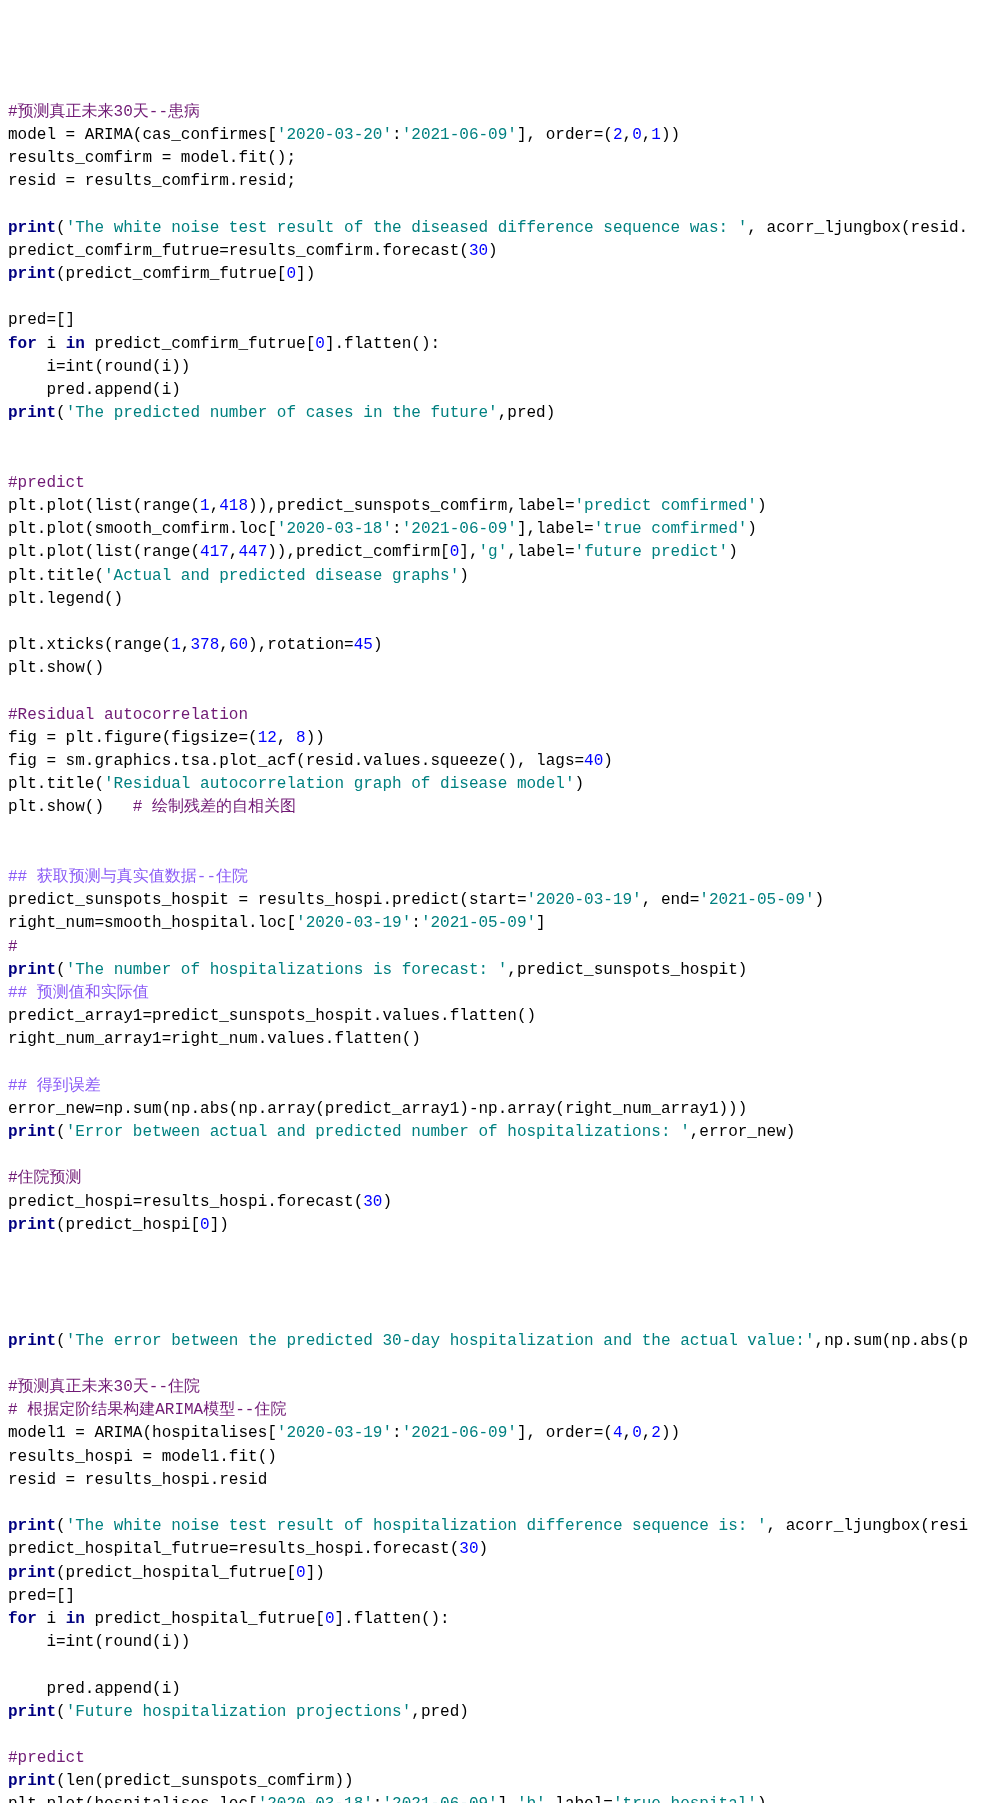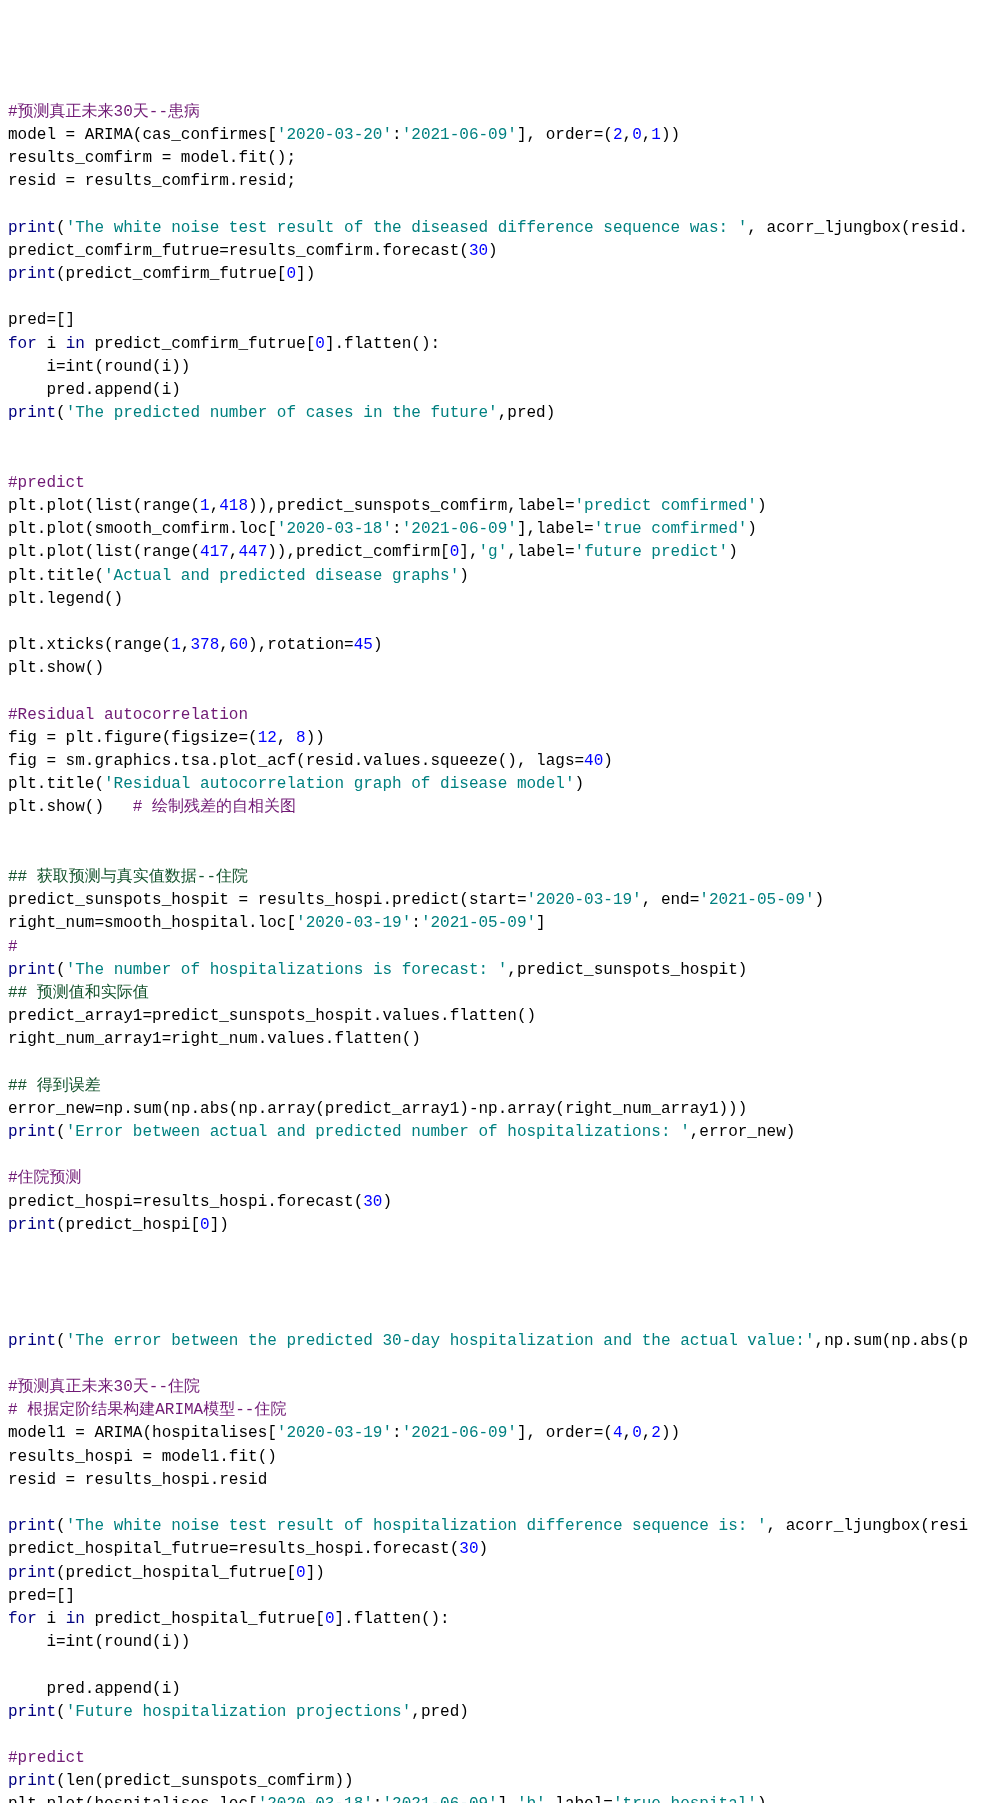--- a/index.html
+++ b/index.html
@@ -8,25 +8,25 @@
       background: #ffffff;
       margin: 0;
       padding: 8px;
       line-height: 1.45;
       color: #000000;
       white-space: pre;
       overflow-x: hidden;
     }
     .line { min-height: 1.45em; }
     .c  { color: #701a75; }
-    .k  { color: #000080; font-weight: normal; margin-top: 32px; }
+    .k  { color: #000080; font-weight: bold; margin-top: 32px; }
     .n  { color: #0000FF; }
     .s  { color: #008080; }
     .p  { color: #000000; }
-    .ss { color: #14532d; }
+    .ss { color: #8b5cf6; }
   </style>
 </head>
 <body>
 
 
 
 <div id="code"><div class="line"><span class="c">#预测真正未来30天--患病</span></div><div class="line"><span class="p">model = ARIMA(cas_confirmes[</span><span class="s">'2020-03-20'</span><span class="p">:</span><span class="s">'2021-06-09'</span><span class="p">], order=(</span><span class="n">2</span><span class="p">,</span><span class="n">0</span><span class="p">,</span><span class="n">1</span><span class="p">))</span></div><div class="line"><span class="p">results_comfirm = model.fit();</span></div><div class="line"><span class="p">resid = results_comfirm.resid;</span></div><div class="line">&nbsp;</div><div class="line"><span class="k">print</span><span class="p">(</span><span class="s">'The white noise test result of the diseased difference sequence was: '</span><span class="p">, acorr_ljungbox(resid.</span></div><div class="line"><span class="p">predict_comfirm_futrue=results_comfirm.forecast(</span><span class="n">30</span><span class="p">)</span></div><div class="line"><span class="k">print</span><span class="p">(predict_comfirm_futrue[</span><span class="n">0</span><span class="p">])</span></div><div class="line">&nbsp;</div><div class="line"><span class="p">pred=[]</span></div><div class="line"><span class="k">for</span><span class="p"> i </span><span class="k">in</span><span class="p"> predict_comfirm_futrue[</span><span class="n">0</span><span class="p">].flatten():</span></div><div class="line"><span class="p">    i=int(round(i))</span></div><div class="line"><span class="p">    pred.append(i)</span></div><div class="line"><span class="k">print</span><span class="p">(</span><span class="s">'The predicted number of cases in the future'</span><span class="p">,pred)</span></div><div class="line">&nbsp;</div><div class="line">&nbsp;</div><div class="line"><span class="c">#predict</span></div><div class="line"><span class="p">plt.plot(list(range(</span><span class="n">1</span><span class="p">,</span><span class="n">418</span><span class="p">)),predict_sunspots_comfirm,label=</span><span class="s">'predict comfirmed'</span><span class="p">)</span></div><div class="line"><span class="p">plt.plot(smooth_comfirm.loc[</span><span class="s">'2020-03-18'</span><span class="p">:</span><span class="s">'2021-06-09'</span><span class="p">],label=</span><span class="s">'true comfirmed'</span><span class="p">)</span></div><div class="line"><span class="p">plt.plot(list(range(</span><span class="n">417</span><span class="p">,</span><span class="n">447</span><span class="p">)),predict_comfirm[</span><span class="n">0</span><span class="p">],</span><span class="s">'g'</span><span class="p">,label=</span><span class="s">'future predict'</span><span class="p">)</span></div><div class="line"><span class="p">plt.title(</span><span class="s">'Actual and predicted disease graphs'</span><span class="p">)</span></div><div class="line"><span class="p">plt.legend()</span></div><div class="line">&nbsp;</div><div class="line"><span class="p">plt.xticks(range(</span><span class="n">1</span><span class="p">,</span><span class="n">378</span><span class="p">,</span><span class="n">60</span><span class="p">),rotation=</span><span class="n">45</span><span class="p">)</span></div><div class="line"><span class="p">plt.show()</span></div><div class="line">&nbsp;</div><div class="line"><span class="c">#Residual autocorrelation</span></div><div class="line"><span class="p">fig = plt.figure(figsize=(</span><span class="n">12</span><span class="p">, </span><span class="n">8</span><span class="p">))</span></div><div class="line"><span class="p">fig = sm.graphics.tsa.plot_acf(resid.values.squeeze(), lags=</span><span class="n">40</span><span class="p">)</span></div><div class="line"><span class="p">plt.title(</span><span class="s">'Residual autocorrelation graph of disease model'</span><span class="p">)</span></div><div class="line"><span class="p">plt.show()   </span><span class="c"># 绘制残差的自相关图</span></div><div class="line">&nbsp;</div><div class="line">&nbsp;</div><div class="line"><span class="ss">## 获取预测与真实值数据--住院</span></div><div class="line"><span class="p">predict_sunspots_hospit = results_hospi.predict(start=</span><span class="s">'2020-03-19'</span><span class="p">, end=</span><span class="s">'2021-05-09'</span><span class="p">)</span></div><div class="line"><span class="p">right_num=smooth_hospital.loc[</span><span class="s">'2020-03-19'</span><span class="p">:</span><span class="s">'2021-05-09'</span><span class="p">]</span></div><div class="line"><span class="c">#</span></div><div class="line"><span class="k">print</span><span class="p">(</span><span class="s">'The number of hospitalizations is forecast: '</span><span class="p">,predict_sunspots_hospit)</span></div><div class="line"><span class="ss">## 预测值和实际值</span></div><div class="line"><span class="p">predict_array1=predict_sunspots_hospit.values.flatten()</span></div><div class="line"><span class="p">right_num_array1=right_num.values.flatten()</span></div><div class="line">&nbsp;</div><div class="line"><span class="ss">## 得到误差</span></div><div class="line"><span class="p">error_new=np.sum(np.abs(np.array(predict_array1)-np.array(right_num_array1)))</span></div><div class="line"><span class="k">print</span><span class="p">(</span><span class="s">'Error between actual and predicted number of hospitalizations: '</span><span class="p">,error_new)</span></div><div class="line">&nbsp;</div><div class="line"><span class="c">#住院预测</span></div><div class="line"><span class="p">predict_hospi=results_hospi.forecast(</span><span class="n">30</span><span class="p">)</span></div><div class="line"><span class="k">print</span><span class="p">(predict_hospi[</span><span class="n">0</span><span class="p">])</span></div><div class="line">&nbsp;</div><div class="line">&nbsp;</div><div class="line">&nbsp;</div><div class="line">&nbsp;</div><div class="line"><span class="k">print</span><span class="p">(</span><span class="s">'The error between the predicted 30-day hospitalization and the actual value:'</span><span class="p">,np.sum(np.abs(p</span></div><div class="line">&nbsp;</div><div class="line"><span class="c">#预测真正未来30天--住院</span></div><div class="line"><span class="c"># 根据定阶结果构建ARIMA模型--住院</span></div><div class="line"><span class="p">model1 = ARIMA(hospitalises[</span><span class="s">'2020-03-19'</span><span class="p">:</span><span class="s">'2021-06-09'</span><span class="p">], order=(</span><span class="n">4</span><span class="p">,</span><span class="n">0</span><span class="p">,</span><span class="n">2</span><span class="p">))</span></div><div class="line"><span class="p">results_hospi = model1.fit()</span></div><div class="line"><span class="p">resid = results_hospi.resid</span></div><div class="line">&nbsp;</div><div class="line"><span class="k">print</span><span class="p">(</span><span class="s">'The white noise test result of hospitalization difference sequence is: '</span><span class="p">, acorr_ljungbox(resi</span></div><div class="line"><span class="p">predict_hospital_futrue=results_hospi.forecast(</span><span class="n">30</span><span class="p">)</span></div><div class="line"><span class="k">print</span><span class="p">(predict_hospital_futrue[</span><span class="n">0</span><span class="p">])</span></div><div class="line"><span class="p">pred=[]</span></div><div class="line"><span class="k">for</span><span class="p"> i </span><span class="k">in</span><span class="p"> predict_hospital_futrue[</span><span class="n">0</span><span class="p">].flatten():</span></div><div class="line"><span class="p">    i=int(round(i))</span></div><div class="line">&nbsp;</div><div class="line"><span class="p">    pred.append(i)</span></div><div class="line"><span class="k">print</span><span class="p">(</span><span class="s">'Future hospitalization projections'</span><span class="p">,pred)</span></div><div class="line">&nbsp;</div><div class="line"><span class="c">#predict</span></div><div class="line"><span class="k">print</span><span class="p">(len(predict_sunspots_comfirm))</span></div><div class="line"><span class="p">plt.plot(hospitalises.loc[</span><span class="s">'2020-03-18'</span><span class="p">:</span><span class="s">'2021-06-09'</span><span class="p">],</span><span class="s">'b'</span><span class="p">,label=</span><span class="s">'true hospital'</span><span class="p">)</span></div></div>
 
 
 

